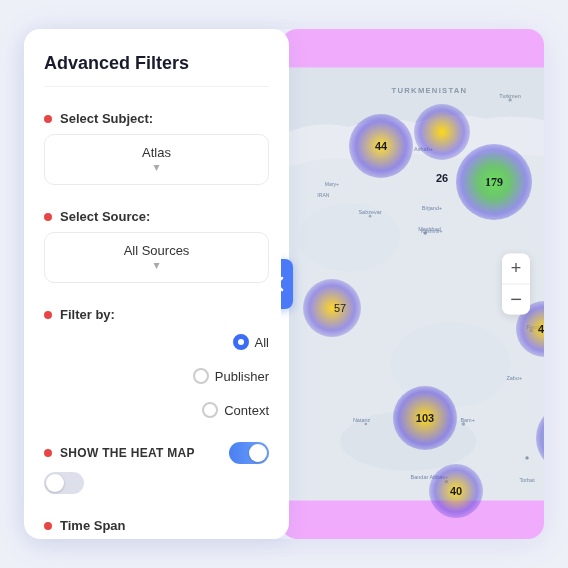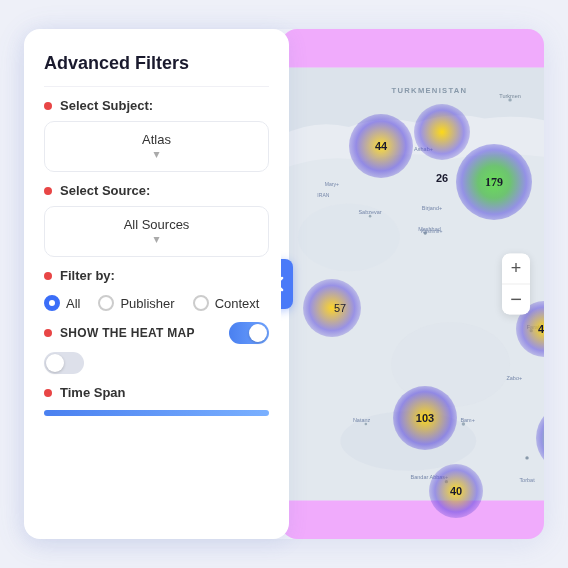--- a/index.html
+++ b/index.html
@@ -30,21 +30,21 @@
       width: 265px;
       min-width: 265px;
       background: #fff;
       border-radius: 16px;
       padding: 24px 20px 20px 20px;
       box-shadow: 0 4px 20px rgba(100,120,200,0.12);
       z-index: 10;
       overflow: hidden;
       display: flex;
       flex-direction: column;
-      gap: 11px;
+      gap: 24px;
     }
 
     .panel-title {
       font-size: 18px;
       font-weight: 700;
       color: #1a1a2e;
       padding-bottom: 12px;
       border-bottom: 1px solid #f0f0f5;
     }
 
@@ -91,20 +91,21 @@
       color: #aaa;
       font-size: 12px;
     }
 
     
     .radio-group {
       display: flex;
       align-items: flex-end;
       gap: 18px;
       margin-top: 4px;
+      flex-direction: column;
     }
 
     .radio-item {
       display: flex;
       align-items: center;
       gap: 6px;
       font-size: 13px;
       color: #333;
       cursor: pointer;
     }

